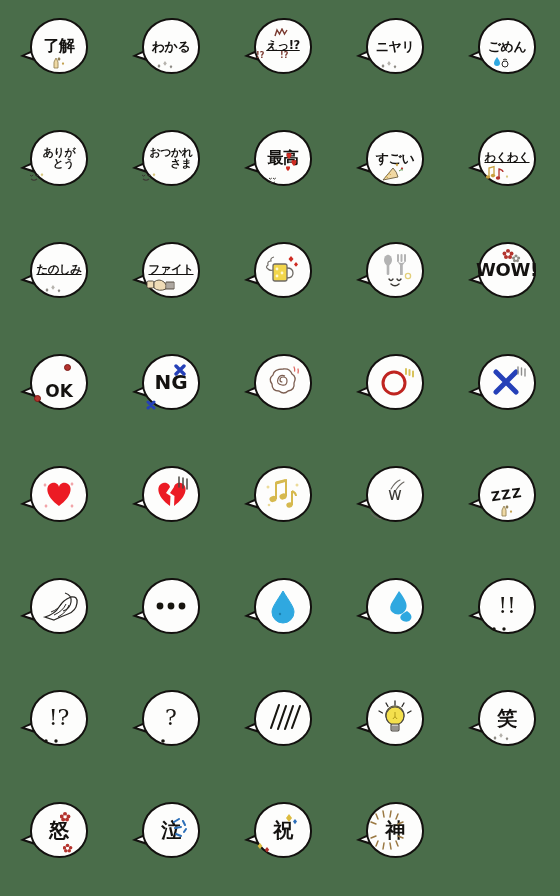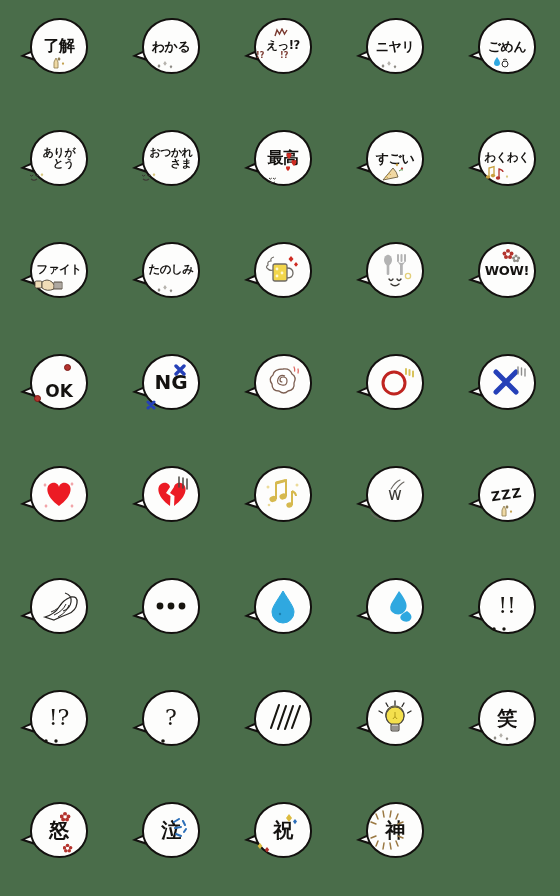--- a/index.html
+++ b/index.html
@@ -86,30 +86,30 @@
     line-height: 1;
   }
   .jp {
     font-family: "DejaVu Sans", "Liberation Sans", sans-serif;
     color: #141210;
     font-weight: 700;
     letter-spacing: -0.5px;
   }
   .t-2 { font-size: 16px; }
   .t-3 { font-size: 13px; }
-  .t-4 { font-size: 11.5px; }
+  .t-4 { font-size: 11.5px; text-decoration: underline; }
   .t-big { font-size: 20px; }
   .two-line { display: block; }
   .two-line span { display: block; font-size: 11px; }
   .latin {
     font-family: "DejaVu Sans", "Liberation Sans", sans-serif;
     font-weight: 700;
     color: #141210;
   }
-  .l-wow { font-size: 13px; letter-spacing: -0.3px; }
+  .l-wow { font-size: 18px; letter-spacing: -0.3px; }
   .l-ok  { font-size: 17px; letter-spacing: 0px; margin-top: 18px; }
   .l-ng  { font-size: 20px; }
   .l-zzz { font-size: 13px; letter-spacing: 1px; transform: rotate(-8deg); display:inline-block; }
   .l-w   { font-size: 17px; color:#3c3a36; font-weight: 400;}
   .punct { font-size: 22px; font-weight: 400; color:#1a1713; font-family:"DejaVu Serif", serif;}
   
   .deco {
     position: absolute;
     z-index: 4;
     pointer-events: none;
@@ -284,43 +284,43 @@
             <ellipse cx="14" cy="13" rx="2.2" ry="1.8" fill="#b4342e"></ellipse>
             <path d="M23 10 l1.2 1.6 -1.2 1.6 -1.2-1.6z" fill="#d8c77e"></path>
           </svg></span>
       </div>
     </div>
     <div class="cell">
       <div class="bubble-wrap">
         <span class="tail"></span>
         <div class="bubble">
           <span class="content">
+            <span class="jp t-4">たのしみ</span>
+          </span>
+        </div>
+        <span class="deco" style="left:24px;top:38px;"><svg width="22" height="12" viewBox="0 0 22 12">
+            <path d="M3 5 l1.5 2 -1.5 2 -1.5-2z" fill="#8b8882"></path>
+            <path d="M9 2 l1.8 2.4 -1.8 2.4 -1.8-2.4z" fill="#b6b3ad"></path>
+            <path d="M15 6 l1.4 1.8 -1.4 1.8 -1.4-1.8z" fill="#8b8882"></path>
+          </svg></span>
+      </div>
+    </div>
+    <div class="cell">
+      <div class="bubble-wrap">
+        <span class="tail"></span>
+        <div class="bubble">
+          <span class="content">
             <span class="jp t-4">ファイト</span>
           </span>
         </div>
         <span class="deco" style="left:14px;top:33px;"><svg width="30" height="18" viewBox="0 0 30 18">
             <rect x="1" y="6" width="7" height="7" rx="1.5" fill="#f0dcb7" stroke="#4a4136" stroke-width="0.9"></rect>
             <path d="M8 7 q5 -4 10 0 q4 3 2 7 q-7 3 -12 -1z" fill="#f0dcb7" stroke="#4a4136" stroke-width="0.9"></path>
             <path d="M20 7 h8 v7 h-8z" fill="#e4e1da" stroke="#4a4136" stroke-width="0.9"></path>
             <path d="M22 7 v7 M24 7 v7 M26 7 v7" stroke="#4a4136" stroke-width="0.7"></path>
-          </svg></span>
-      </div>
-    </div>
-    <div class="cell">
-      <div class="bubble-wrap">
-        <span class="tail"></span>
-        <div class="bubble">
-          <span class="content">
-            <span class="jp t-4">たのしみ</span>
-          </span>
-        </div>
-        <span class="deco" style="left:24px;top:38px;"><svg width="22" height="12" viewBox="0 0 22 12">
-            <path d="M3 5 l1.5 2 -1.5 2 -1.5-2z" fill="#8b8882"></path>
-            <path d="M9 2 l1.8 2.4 -1.8 2.4 -1.8-2.4z" fill="#b6b3ad"></path>
-            <path d="M15 6 l1.4 1.8 -1.4 1.8 -1.4-1.8z" fill="#8b8882"></path>
           </svg></span>
       </div>
     </div>
     <div class="cell">
       <div class="bubble-wrap">
         <span class="tail"></span>
         <div class="bubble">
           <span class="content">
             <svg class="svg-ico" width="40" height="38" viewBox="0 0 40 38">
               <path d="M11 6 q-4 1 -3 4 q-4 0 -3 4 q-3 2 0 4 q2 2 5 1" fill="#fff" stroke="#6e6a64" stroke-width="1.2"></path>

